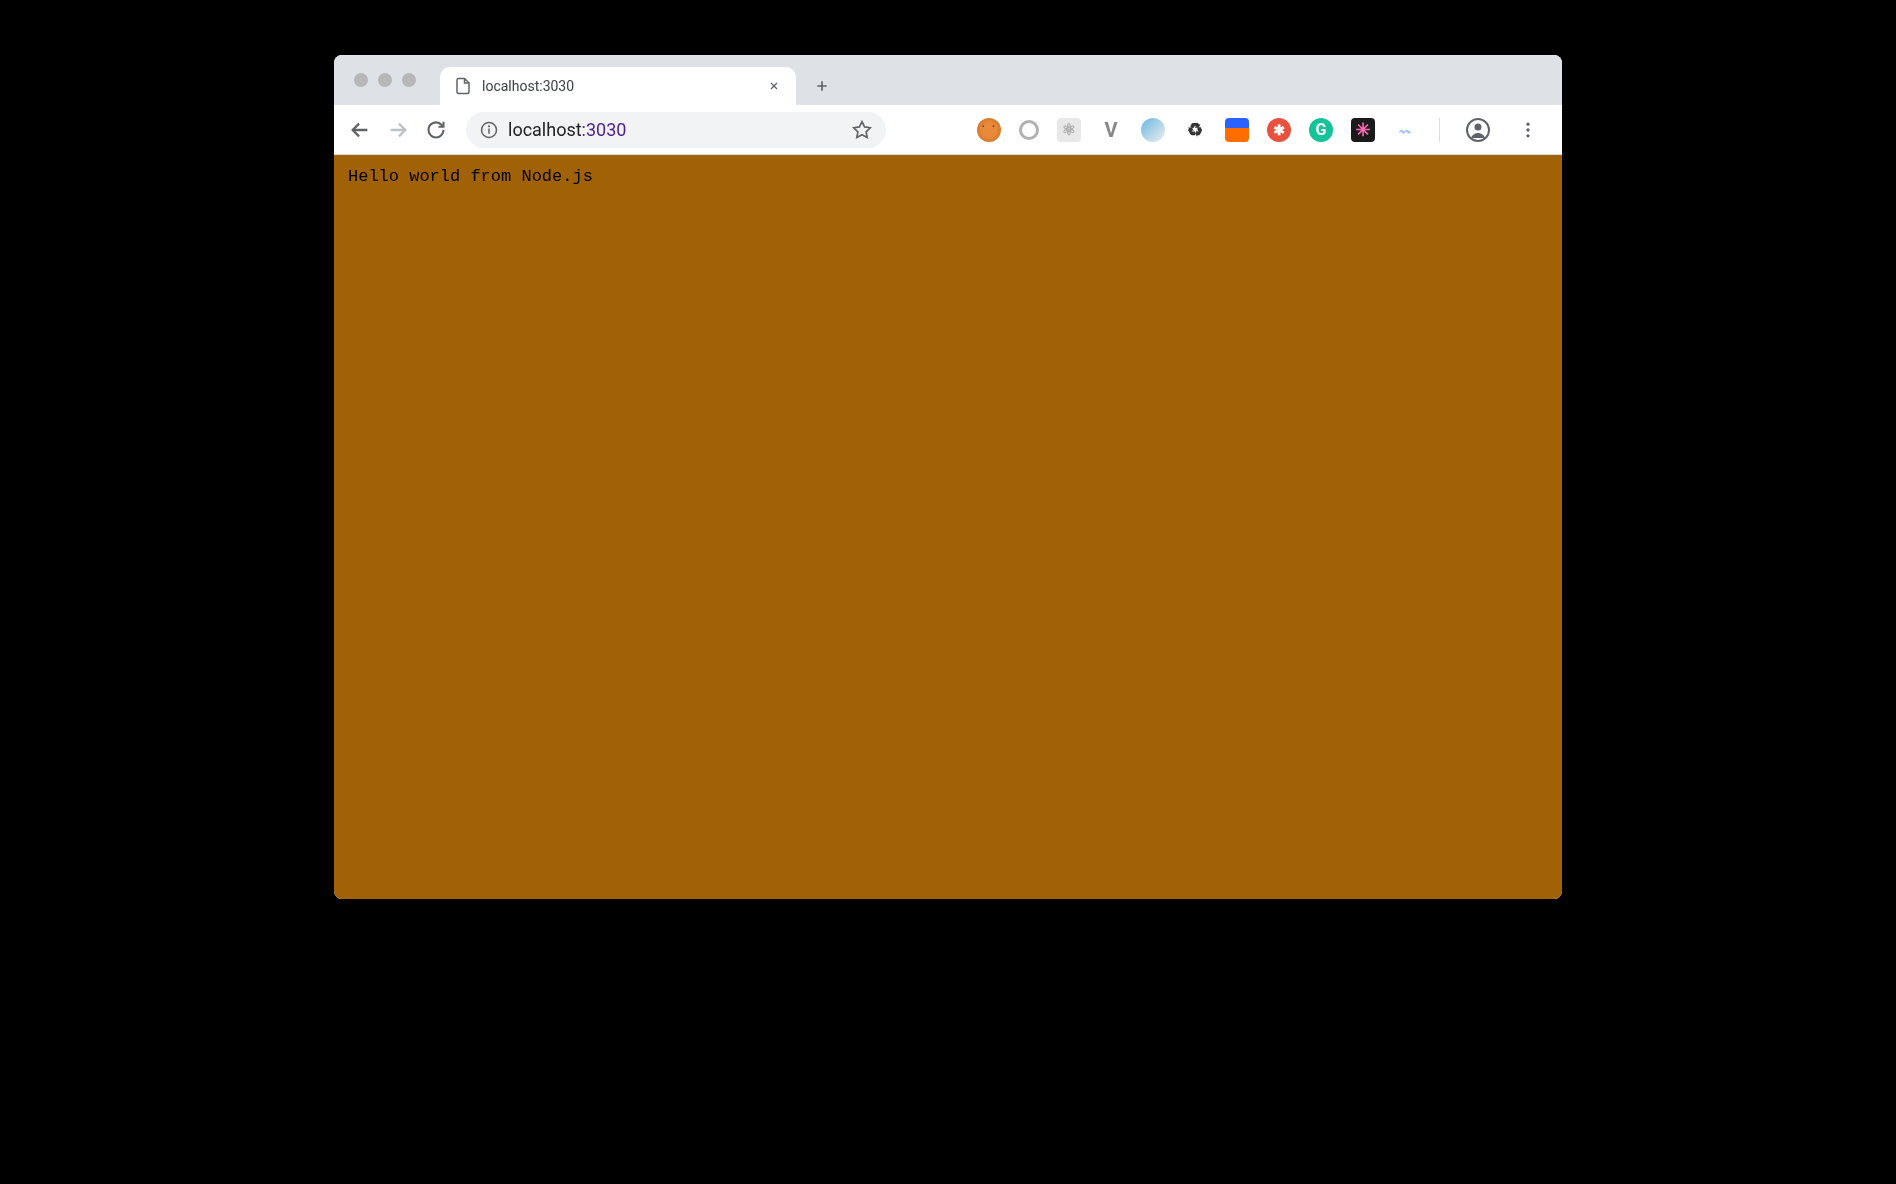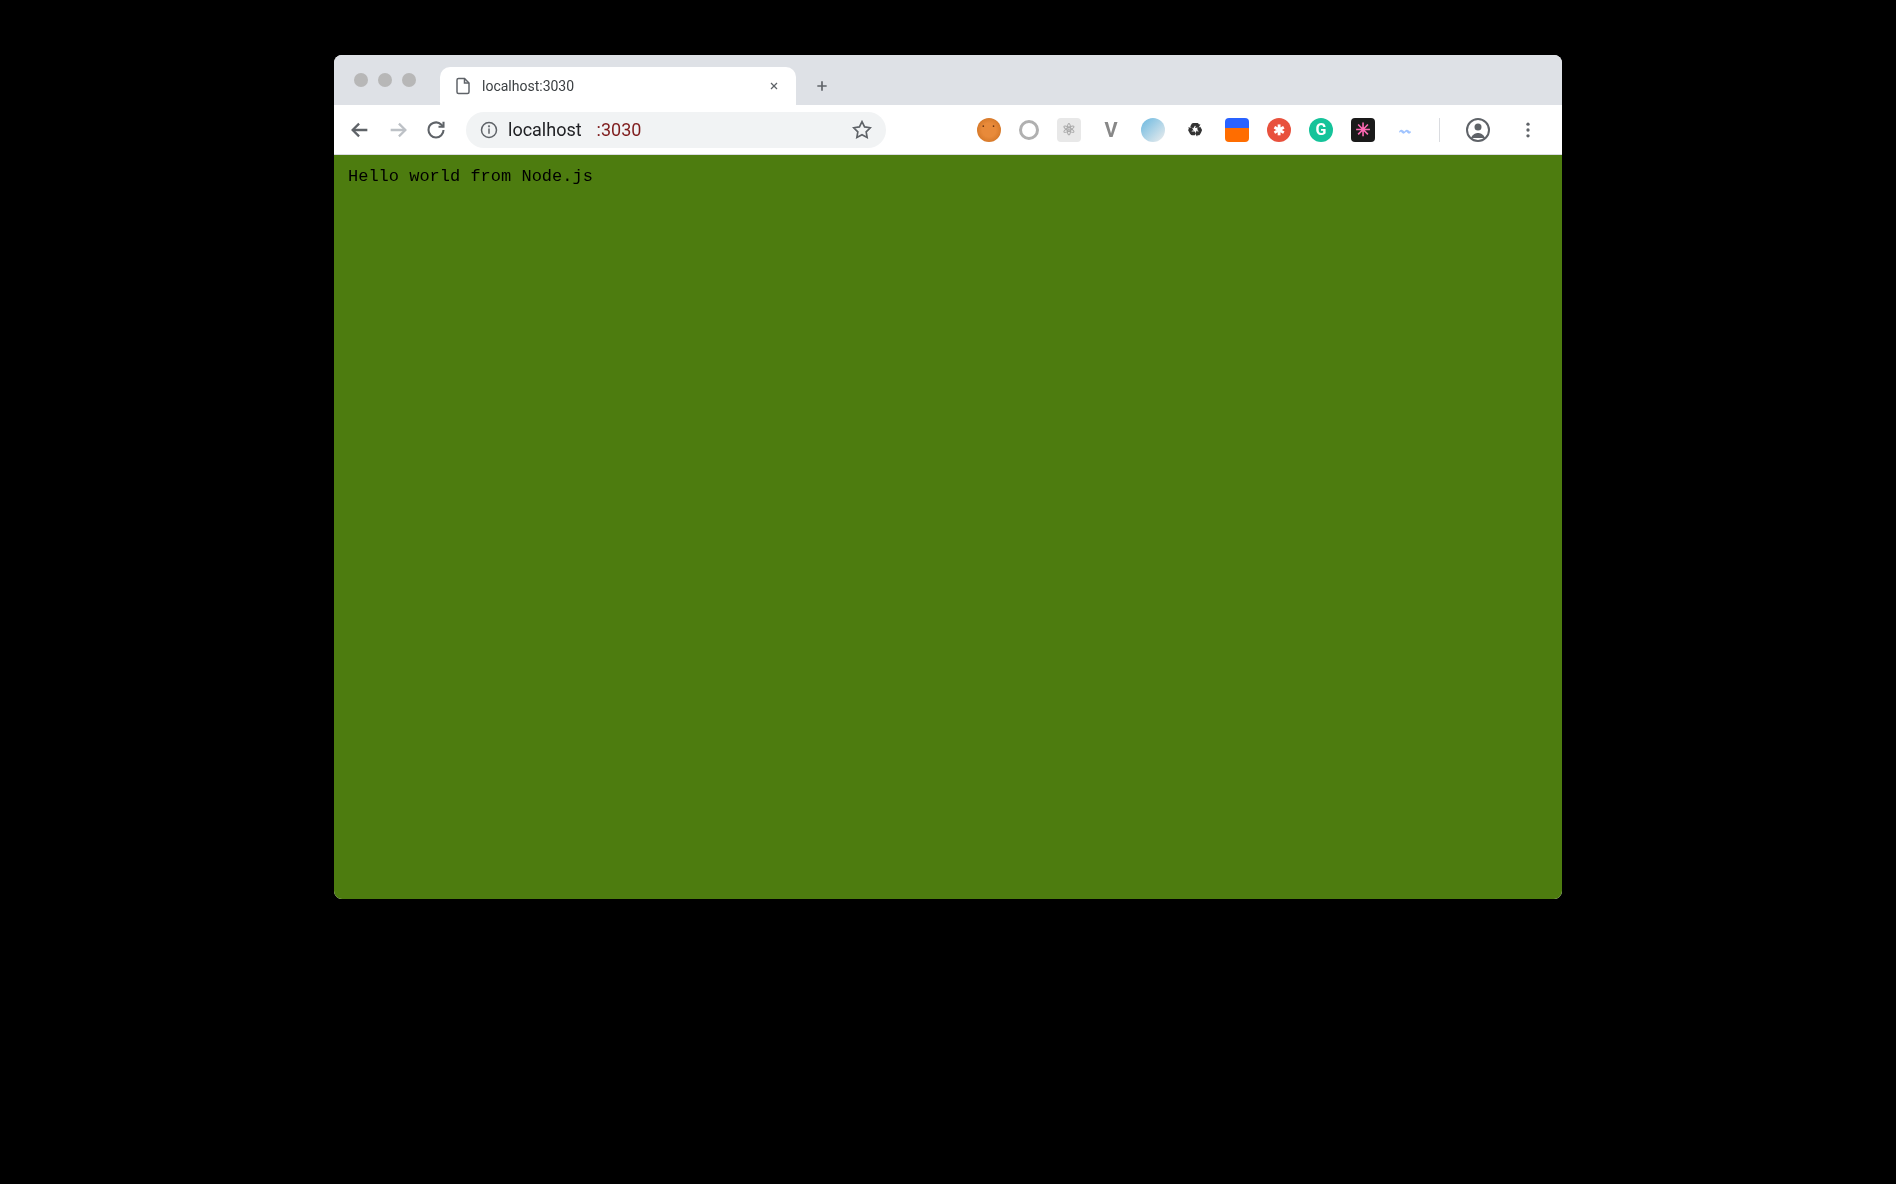--- a/index.html
+++ b/index.html
@@ -118,21 +118,21 @@
       display: flex;
       align-items: center;
       color: #5f6368;
       margin-right: 10px;
     }
     .url {
       flex: 1;
       font-size: 18px;
       color: #202124;
     }
-    .url .url-path { color: #7f1d1d; margin-left: 15px; }
+    .url .url-path { color: #4c1d95; }
     .star-btn {
       color: #5f6368;
       margin-left: 8px;
     }
     .extensions {
       display: flex;
       align-items: center;
       gap: 18px;
       margin-left: auto;
       padding: 0 8px;
@@ -170,21 +170,21 @@
       width: 32px;
       height: 32px;
       display: flex;
       align-items: center;
       justify-content: center;
       color: #5f6368;
       cursor: pointer;
     }
     .content {
       flex: 1;
-      background: #4d7c0f;
+      background: #a16207;
       padding: 12px 14px;
       font-family: "Courier New", Courier, monospace;
       font-size: 17px;
       color: #000;
     }
     svg { display: block; }
   </style>
 </head>
 <body>
 

